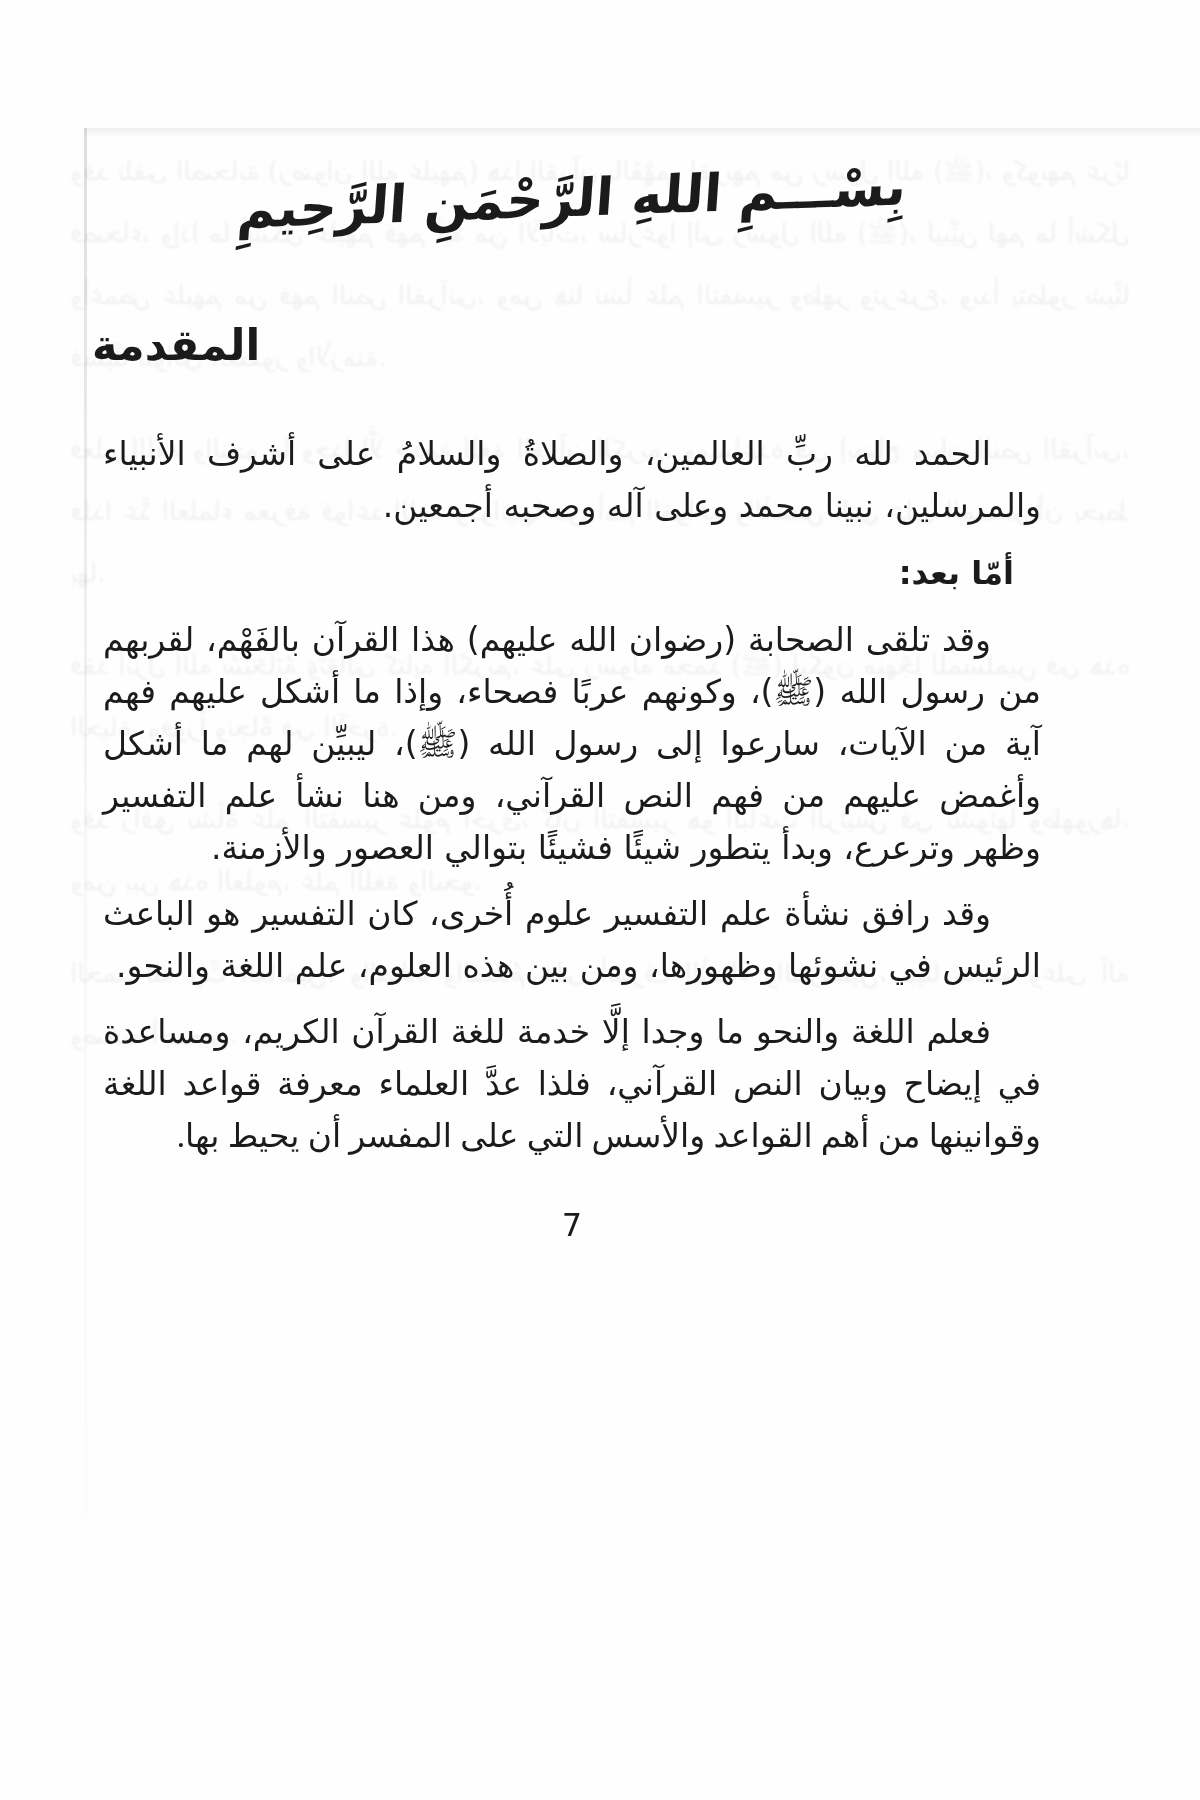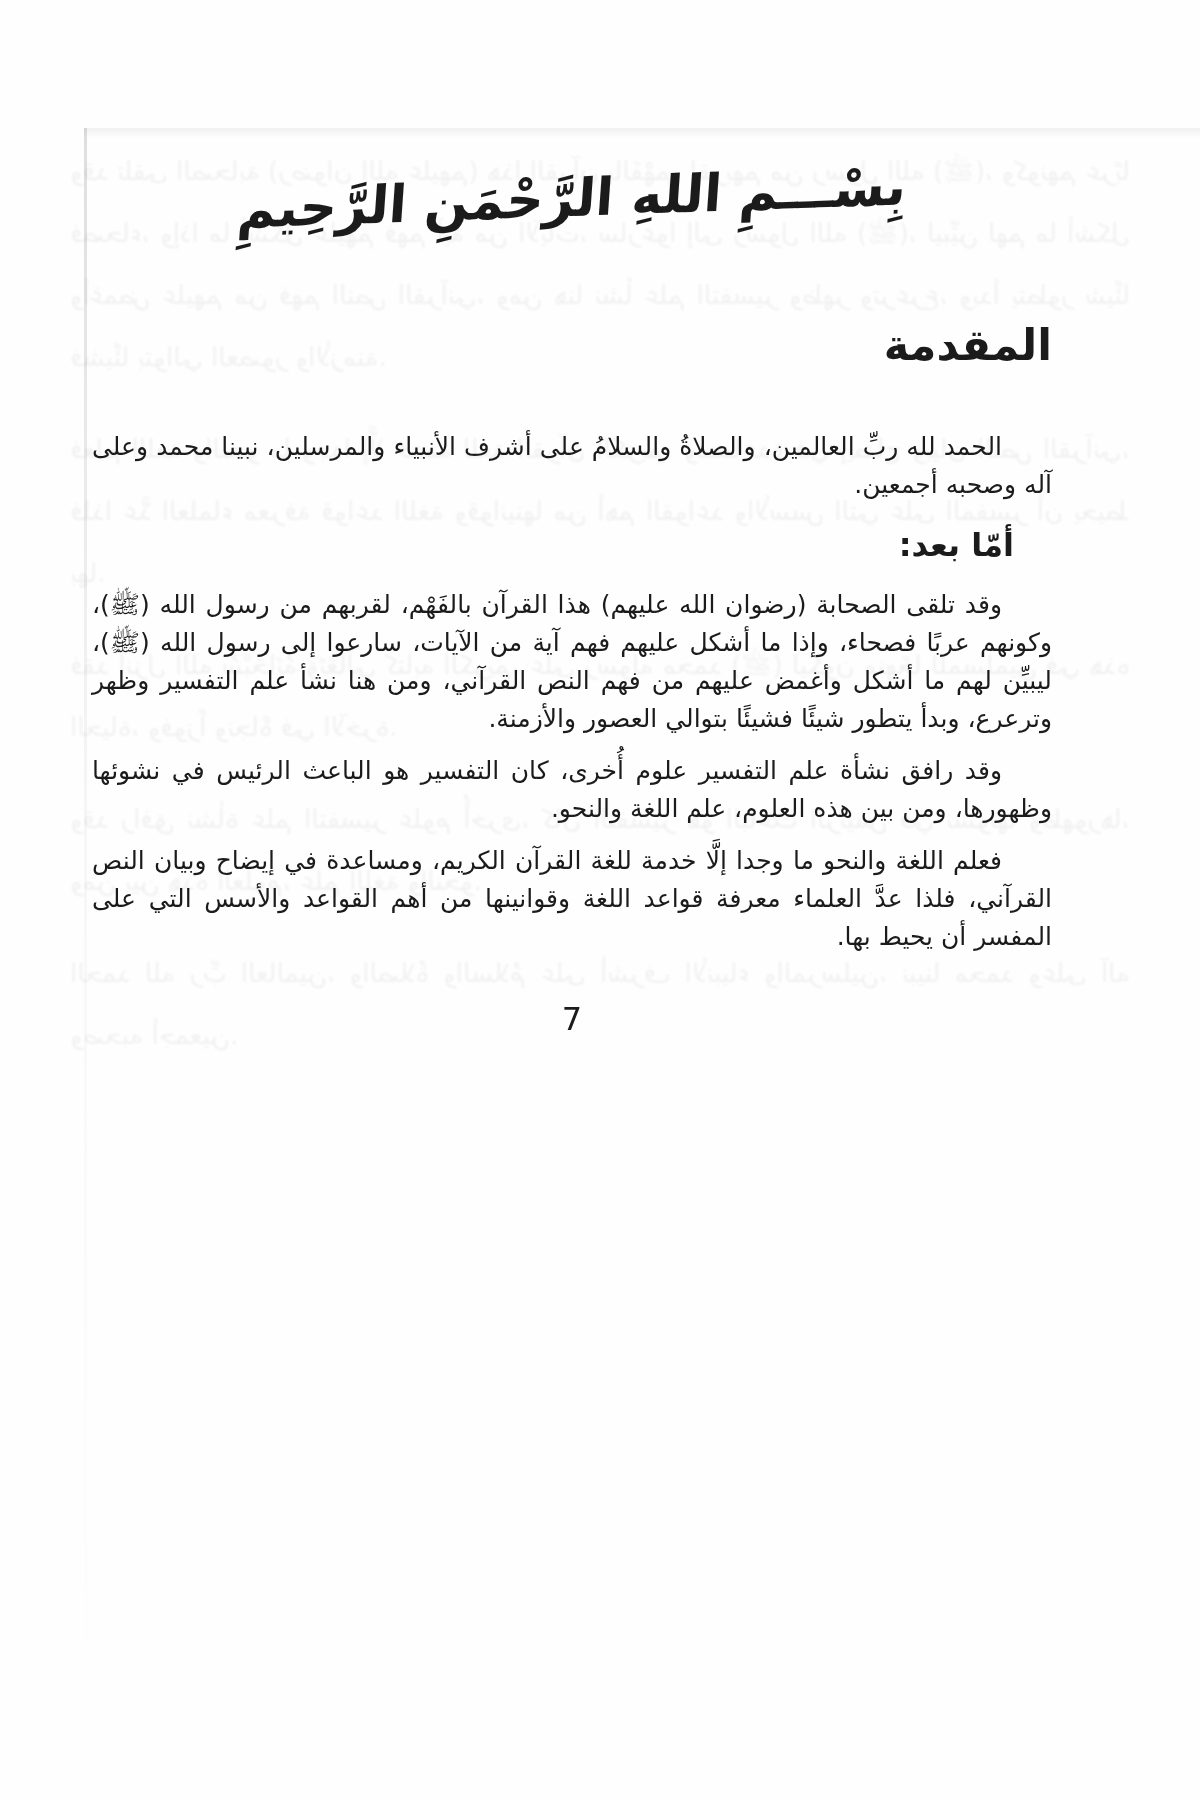--- a/index.html
+++ b/index.html
@@ -49,43 +49,43 @@
   .basmala {
     margin: 168px 0 0 0;
     text-align: center;
     font-size: 52px;
     font-weight: 700;
     letter-spacing: -1px;
     transform: rotate(-2deg) skewX(-6deg);
   }
   .heading {
     margin: 92px 0 0 0;
-    text-align: right;
+    text-align: left;
     font-size: 43px;
     font-weight: 700;
   }
   .body-text {
-    font-size: 25px;
-    line-height: 38px;
+    font-size: 33px;
+    line-height: 52px;
     text-align: justify;
     text-indent: 50px;
-    margin: 0;
+    margin: 11px;
   }
   .p1 { margin-top: 58px; }
   .lead {
     font-size: 32px;
     font-weight: 700;
     text-indent: 38px;
     line-height: 54px;
     margin: 14px 0 0 0;
   }
   .p2 { margin-top: 12px; }
   .p3 { margin-top: 14px; }
   .p4 { margin-top: 14px; }
-  .p5 { margin-top: 14px; }
+  .p5 { margin-top: 14px; font-family: Liberation Serif, serif; }
   .page-number {
     margin-top: 44px;
     text-align: center;
     font-size: 32px;
   }
 </style>
 </head>
 <body>
 
 <div class="scan-page">

